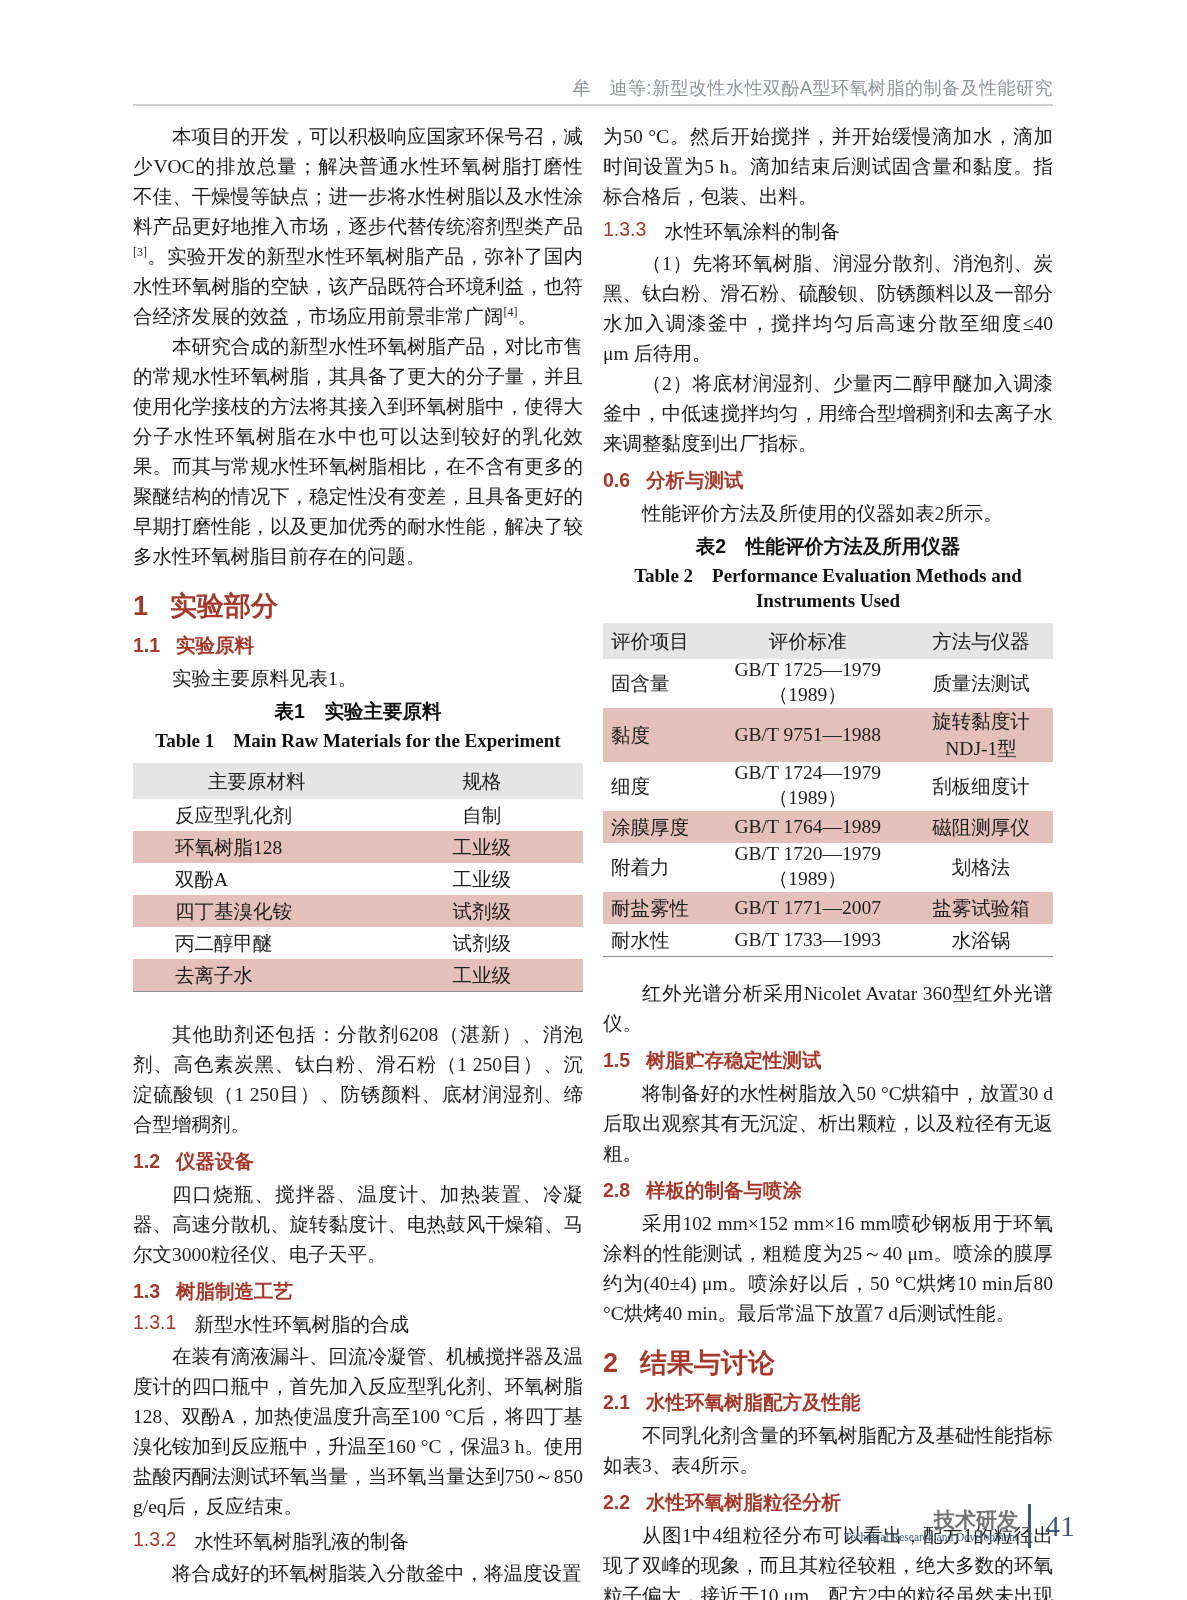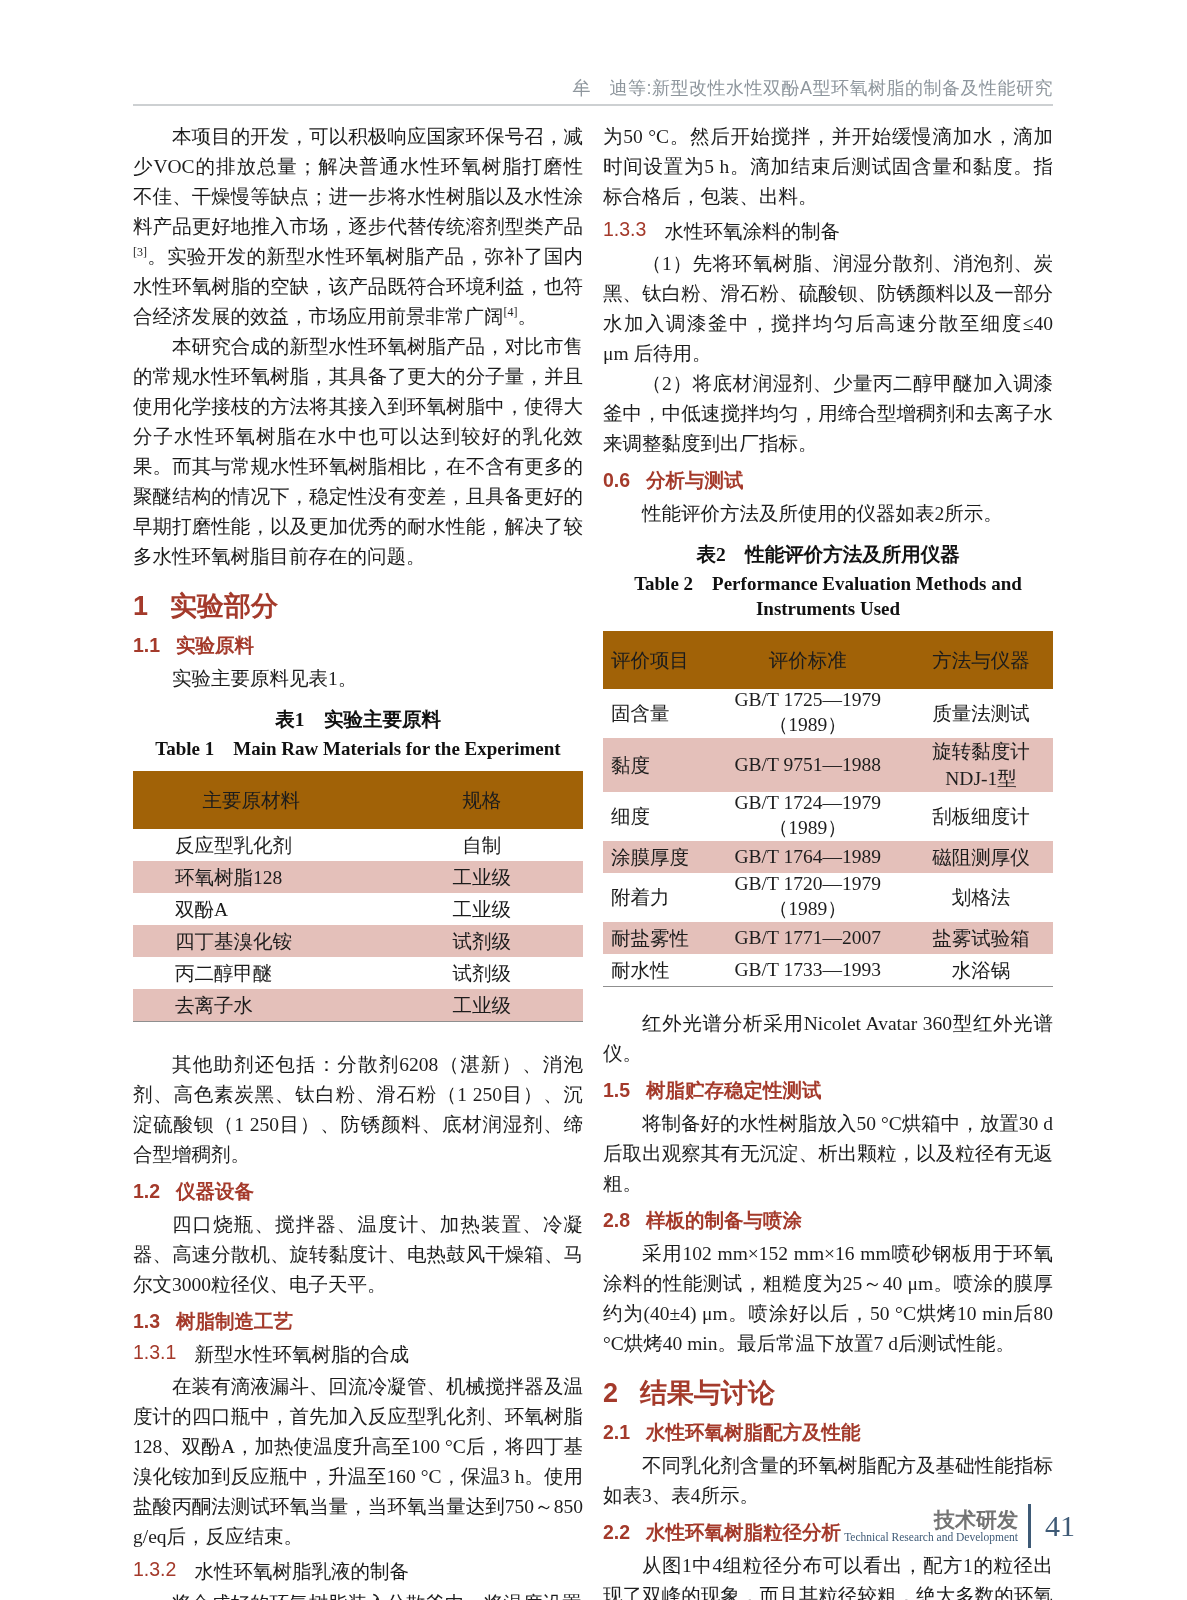--- a/index.html
+++ b/index.html
@@ -39,34 +39,34 @@
   }
   .h-sub .num { margin-right:16px; }
   .h-sub3 {
     display:flex; align-items:flex-start; margin:6px 0 4px;
     font-size:19.5px;
   }
   .h-sub3 .num { font-family:"Liberation Sans", sans-serif; color:#a43a2b; margin-right:18px; }
   .h-sub3 .ttl { color:#1c1c1c; }
 
   .cap-cn {
-    text-align:center; font-family:Liberation Serif, serif;
-    font-weight:bold; font-size:19.5px; margin:12px 0 3px; color:#111;
+    text-align:center; font-family:Liberation Sans, sans-serif;
+    font-weight:bold; font-size:19.5px; margin:4px 0 3px; color:#111;
   }
   .cap-en {
     text-align:center; font-family:"Liberation Serif", serif;
     font-weight:bold; font-size:19px; margin:0 0 10px; color:#111;
     white-space:pre-line; line-height:25px;
   }
   table.tbl {
     width:100%; border-collapse:collapse; font-size:19.5px; color:#1c1c1c;
     border-bottom:1px solid #8f8f8f; margin-bottom:6px;
   }
   table.tbl th {
-    background:#a16207; font-weight:normal; height:36px; text-align:center; padding:11px;
+    background:#e5e5e5; font-weight:normal; height:36px; text-align:center; padding:0;
   }
   table.tbl td { height:32px; text-align:center; padding:0; }
   tr.stripe td { background:#e4c0ba; }
   .tbl1 .c1 { text-align:left; padding-left:42px; width:55%;margin-top:20px; }
   .tbl1 th.c1 { text-align:center; padding-left:0; }
   .tbl2 .c1 { text-align:left; padding-left:8px; width:23%; }
   .tbl2 .c2 { width:45%; }
   .tbl2 .c3 { width:32%; }
   td.prewrap { white-space:pre-line; line-height:27px; padding-top:3px; padding-bottom:3px; }
 

